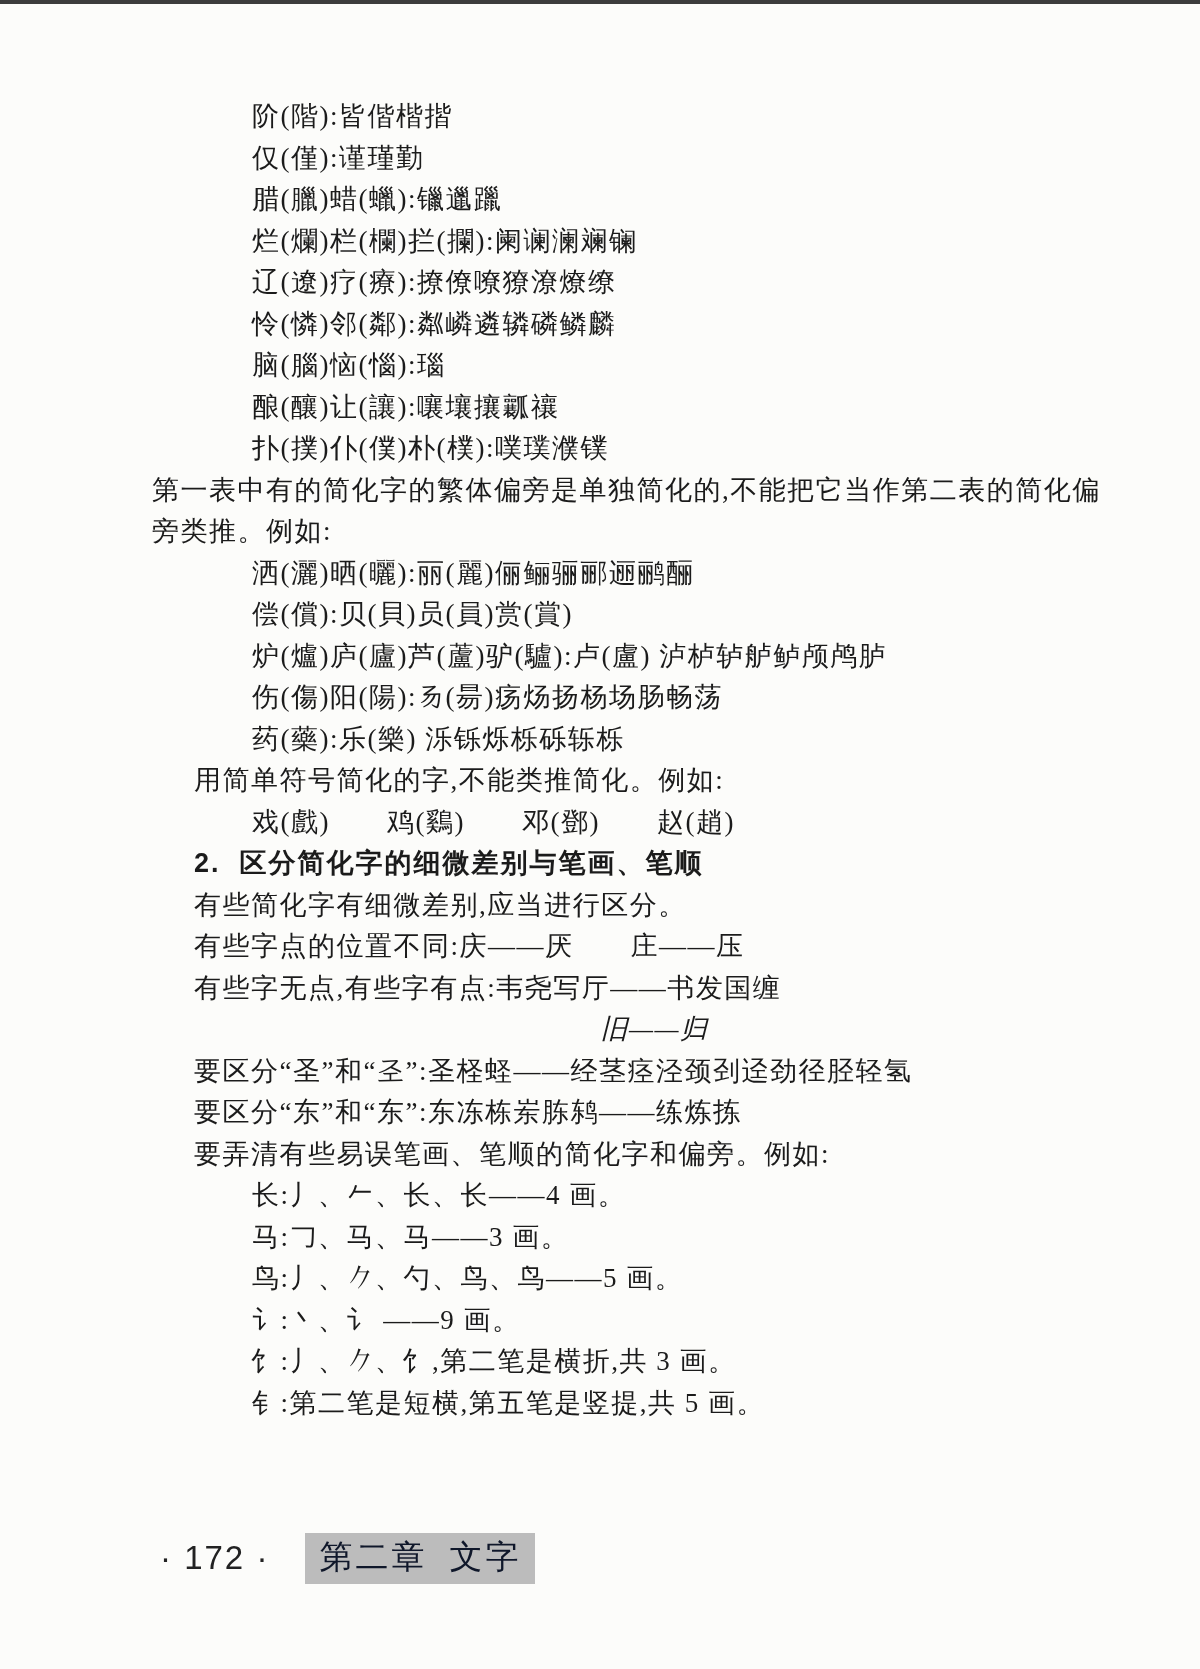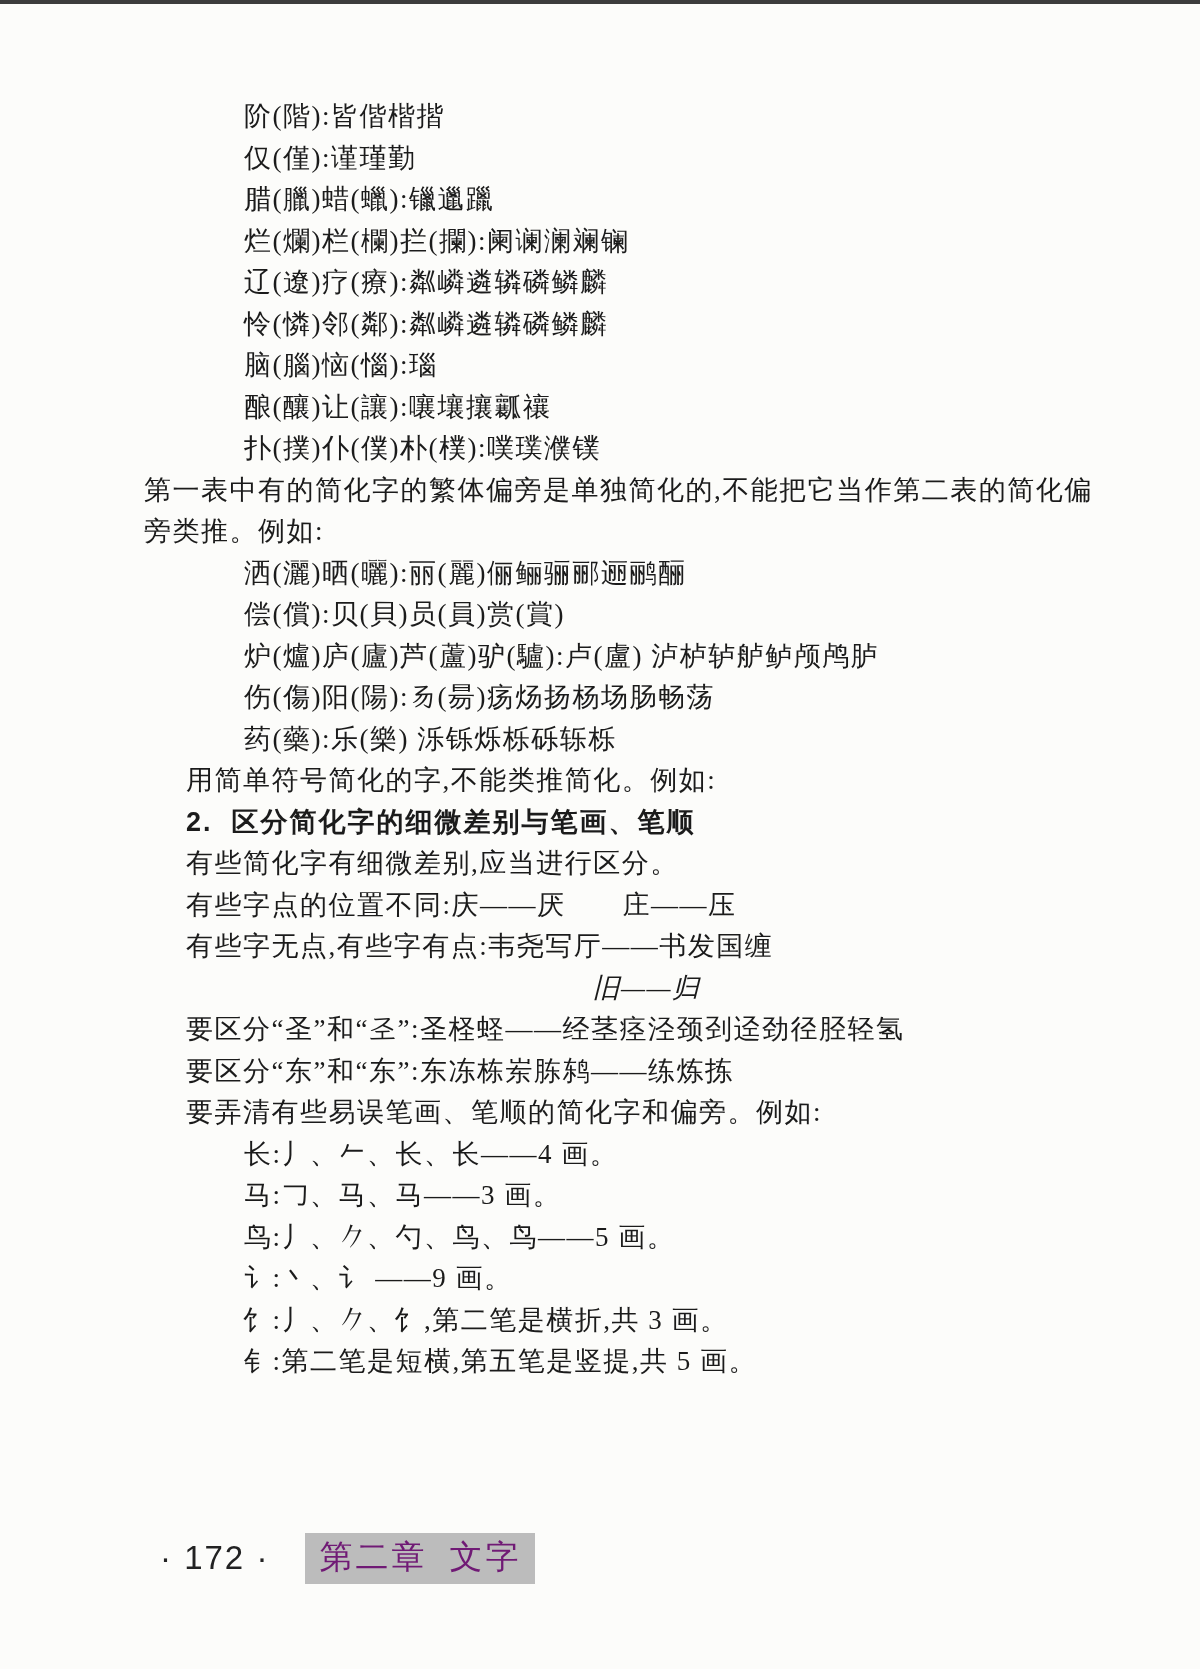--- a/index.html
+++ b/index.html
@@ -8,21 +8,21 @@
     width:1200px;height:1669px;
     background:#fcfcfa;
     overflow:hidden;
     font-family:"Liberation Serif","DejaVu Serif",serif;
     color:#1b1b1b;
   }
   .scan-edge{
     position:absolute;top:0;left:0;width:100%;height:4px;background:#1a1a1a;opacity:.85;
   }
   .content{
-    position:absolute;left:144px;top:96px;width:1005px;
+    position:absolute;left:152px;top:96px;width:1005px;
     font-size:27px;line-height:41.5px;letter-spacing:1.5px;
   }
   .line{white-space:pre;height:41.5px;overflow:visible;}
   .flush{padding-left:0;font-family:Liberation Serif, serif;}
   .indent1{padding-left:42px;}
   .indent2{padding-left:100px;}
   .center{text-align:center;padding-left:0;font-style:italic;}
   .heading{
     font-family:"Liberation Sans","DejaVu Sans",sans-serif;
     font-weight:700;letter-spacing:2px;
@@ -32,51 +32,52 @@
     display:flex;align-items:center;
     font-size:33px;
   }
   .pagenum{
     font-family:"Liberation Sans","DejaVu Sans",sans-serif;
     color:#222;letter-spacing:2px;
   }
   .chapterbox{
     margin-left:36px;
     background:#bcbcbc;
-    color:#701a75;
+    color:#0f172a;
     padding:2px 14px 4px 14px;
     letter-spacing:3px;
     font-family:"Liberation Sans","DejaVu Sans",sans-serif;
   }
   .chapterbox .gap{display:inline-block;width:22px;}
 </style>
 </head>
 <body>
 
 <div class="page">
   <div class="scan-edge"></div>
 
   <div class="content">
       <div class="line indent2">阶(階):皆偕楷揩</div>
       <div class="line indent2">仅(僅):谨瑾勤</div>
       <div class="line indent2">腊(臘)蜡(蠟):镴邋躐</div>
       <div class="line indent2">烂(爛)栏(欄)拦(攔):阑谰澜斓镧</div>
-      <div class="line indent2">辽(遼)疗(療):粼嶙遴辚磷鳞麟</div>
+      <div class="line indent2">辽(遼)疗(療):撩僚嘹獠潦燎缭</div>
       <div class="line indent2">怜(憐)邻(鄰):粼嶙遴辚磷鳞麟</div>
       <div class="line indent2">脑(腦)恼(惱):瑙</div>
       <div class="line indent2">酿(釀)让(讓):嚷壤攘瓤禳</div>
       <div class="line indent2">扑(撲)仆(僕)朴(樸):噗璞濮镤</div>
       <div class="line flush">第一表中有的简化字的繁体偏旁是单独简化的,不能把它当作第二表的简化偏</div>
       <div class="line flush">旁类推。例如:</div>
       <div class="line indent2">洒(灑)晒(曬):丽(麗)俪鲡骊郦逦鹂酾</div>
       <div class="line indent2">偿(償):贝(貝)员(員)赏(賞)</div>
       <div class="line indent2">炉(爐)庐(廬)芦(蘆)驴(驢):卢(盧) 泸栌轳舻鲈颅鸬胪</div>
       <div class="line indent2">伤(傷)阳(陽):𠃓(昜)疡炀扬杨场肠畅荡</div>
       <div class="line indent2">药(藥):乐(樂) 泺铄烁栎砾轹栎</div>
       <div class="line indent1">用简单符号简化的字,不能类推简化。例如:</div>
+      <div class="line indent2">戏(戲)　　鸡(鷄)　　邓(鄧)　　赵(趙)</div>
       <div class="line indent1 heading">2.  区分简化字的细微差别与笔画、笔顺</div>
       <div class="line indent1">有些简化字有细微差别,应当进行区分。</div>
       <div class="line indent1">有些字点的位置不同:庆——厌　　庄——压</div>
       <div class="line indent1">有些字无点,有些字有点:韦尧写厅——书发国缠</div>
       <div class="line center">旧——归</div>
       <div class="line indent1">要区分“圣”和“𢀖”:圣柽蛏——经茎痉泾颈刭迳劲径胫轻氢</div>
       <div class="line indent1">要区分“东”和“东”:东冻栋岽胨鸫——练炼拣</div>
       <div class="line indent1">要弄清有些易误笔画、笔顺的简化字和偏旁。例如:</div>
       <div class="line indent2">长:丿、𠂉、⻓、长——4 画。</div>
       <div class="line indent2">马:𠃌、⻢、马——3 画。</div>

